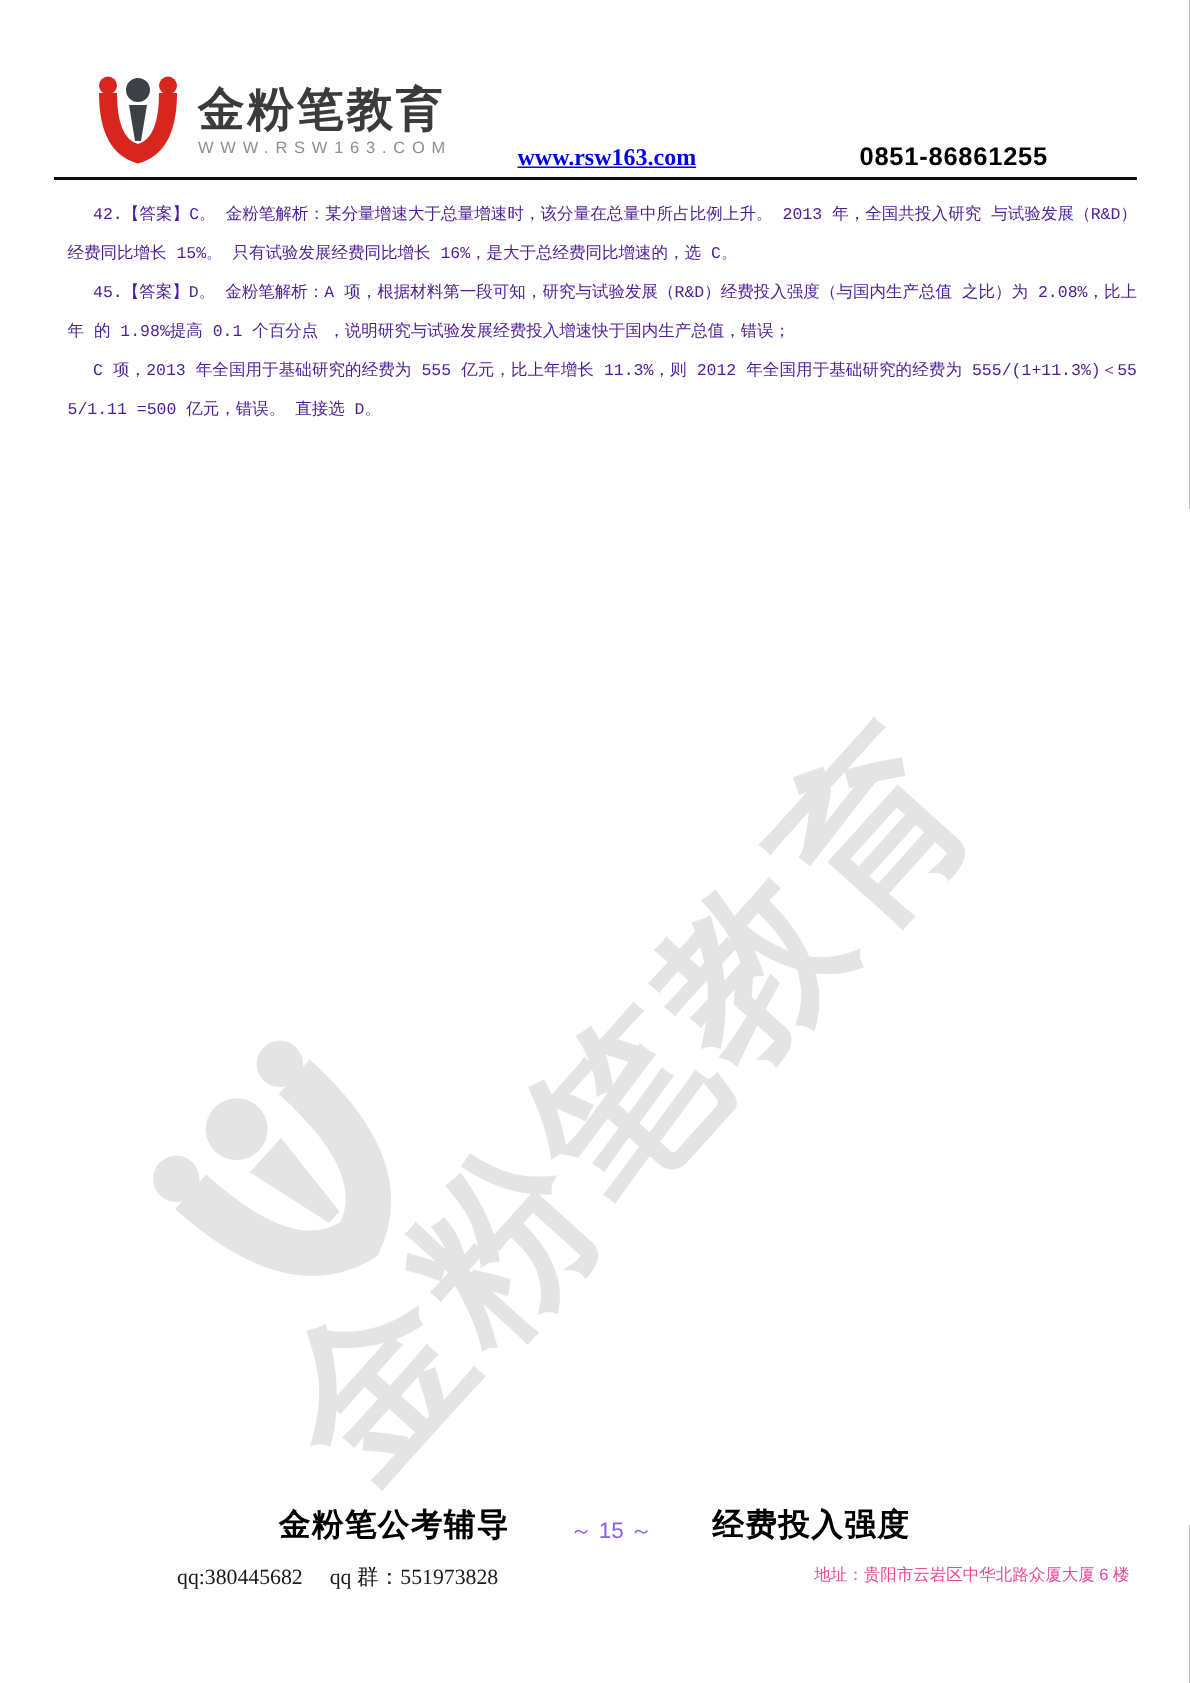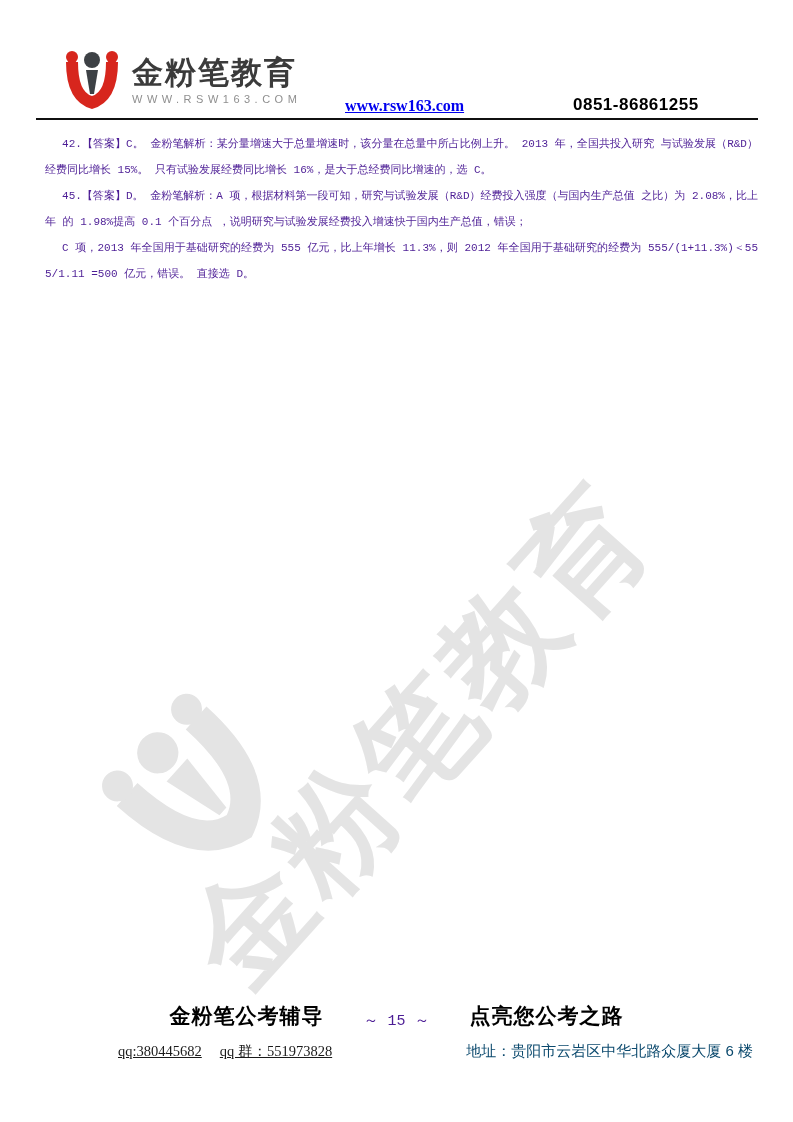--- a/index.html
+++ b/index.html
@@ -39,30 +39,30 @@
   .content p {
     margin:0; font-size:11px; line-height:26px; text-align:justify;
     text-indent:1.55em; color:#4c1d95; word-break:break-all;font-family:Liberation Mono, monospace;
   }
   
   .footer-line1 {
     position:absolute; left:0; top:1002px; width:100%; z-index:2;
     display:flex; justify-content:center; align-items:flex-end; gap:40px;
   }
   .footer-brand, .footer-slogan { font-size:21px; font-weight:bold; color:#000; letter-spacing:1px; }
-  .page-marker { font-family:Liberation Mono, monospace; font-size:15px; color:#4c1d95; }
+  .page-marker { font-family:Liberation Sans, sans-serif; font-size:15px; color:#8b5cf6; }
   .footer-line2 {
     position:absolute; left:0; top:1042px; width:100%; z-index:2;
   }
   .footer-qq {
     position:absolute; left:118px; top:0;
-    font-family:"Liberation Serif", serif; font-size:14.5px; color:#1a1a1a;text-decoration:underline;
+    font-family:"Liberation Serif", serif; font-size:14.5px; color:#1a1a1a;
   }
   .footer-qq .gap { display:inline-block; width:18px; }
-  .footer-address { position:absolute; right:40px; top:0; font-size:15px; color:#0c4a6e; }
+  .footer-address { position:absolute; right:40px; top:0; font-size:11px; color:#ec4899; }
 </style>
 </head>
 <body>
 
 <div class="page">
 
   <div class="watermark">
     <svg viewBox="0 0 64 64" aria-hidden="true">
       <path d="M6 14 L18 14 Q18 44 32 48 Q46 44 46 14 L58 14 Q58 54 32 61 Q6 54 6 14 Z" fill="currentColor"></path>
       <circle cx="12" cy="9" r="6" fill="currentColor"></circle>
@@ -94,21 +94,21 @@
 
   <div class="content">
     <p>42.【答案】C。  金粉笔解析：某分量增速大于总量增速时，该分量在总量中所占比例上升。 2013 年，全国共投入研究 与试验发展（R&amp;D）经费同比增长 15%。  只有试验发展经费同比增长 16%，是大于总经费同比增速的，选 C。</p>
     <p>45.【答案】D。  金粉笔解析：A 项，根据材料第一段可知，研究与试验发展（R&amp;D）经费投入强度（与国内生产总值 之比）为 2.08%，比上 年 的 1.98%提高 0.1 个百分点 ，说明研究与试验发展经费投入增速快于国内生产总值，错误；</p>
     <p>C 项，2013 年全国用于基础研究的经费为 555 亿元，比上年增长 11.3%，则 2012 年全国用于基础研究的经费为 555/(1+11.3%)＜555/1.11 =500 亿元，错误。  直接选 D。</p>
   </div>
 
   <div class="footer-line1">
     <span class="footer-brand">金粉笔公考辅导</span>
     <span class="page-marker">～ 15 ～</span>
-    <span class="footer-slogan">点亮您公考之路</span>
+    <span class="footer-slogan">经费投入强度</span>
   </div>
   <div class="footer-line2">
     <div class="footer-qq">
       <span>qq:380445682</span><span class="gap"></span><span>qq 群：551973828</span>
     </div>
     <div class="footer-address">地址：贵阳市云岩区中华北路众厦大厦 6 楼</div>
   </div>
 
 </div>
 

